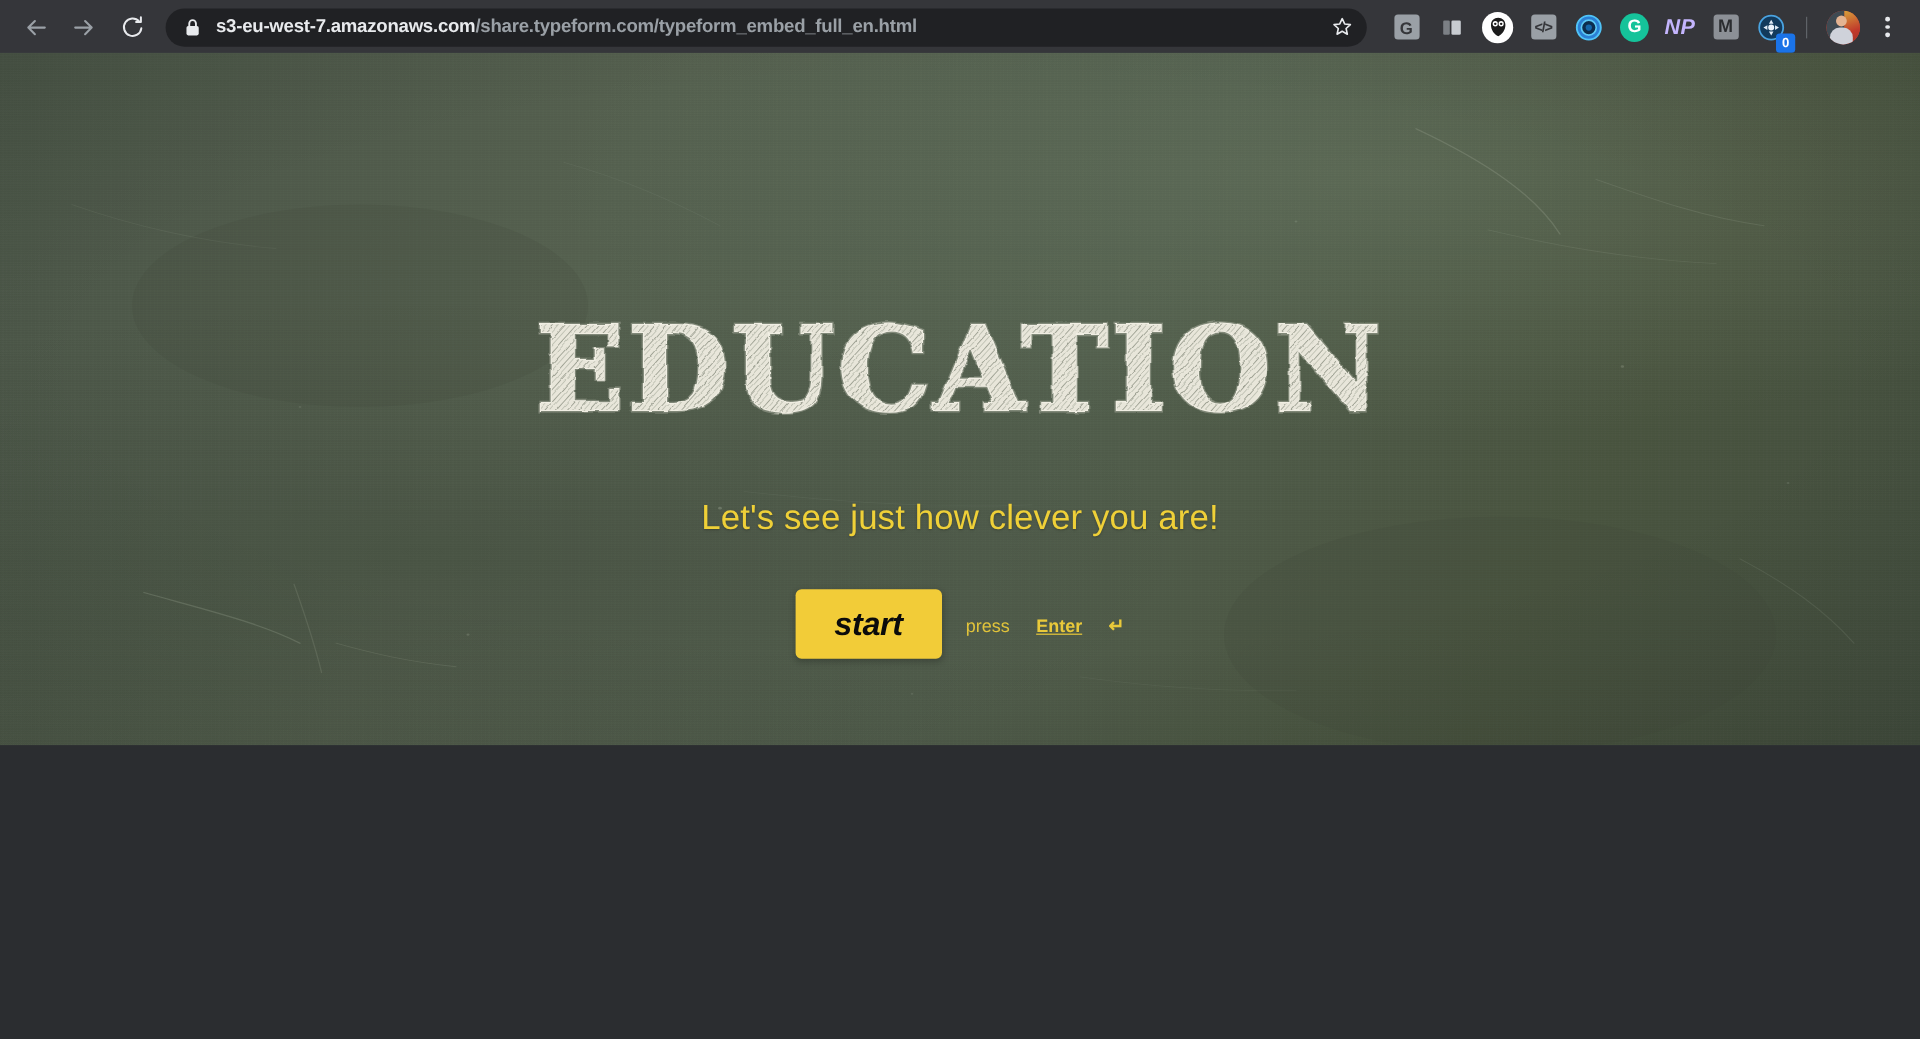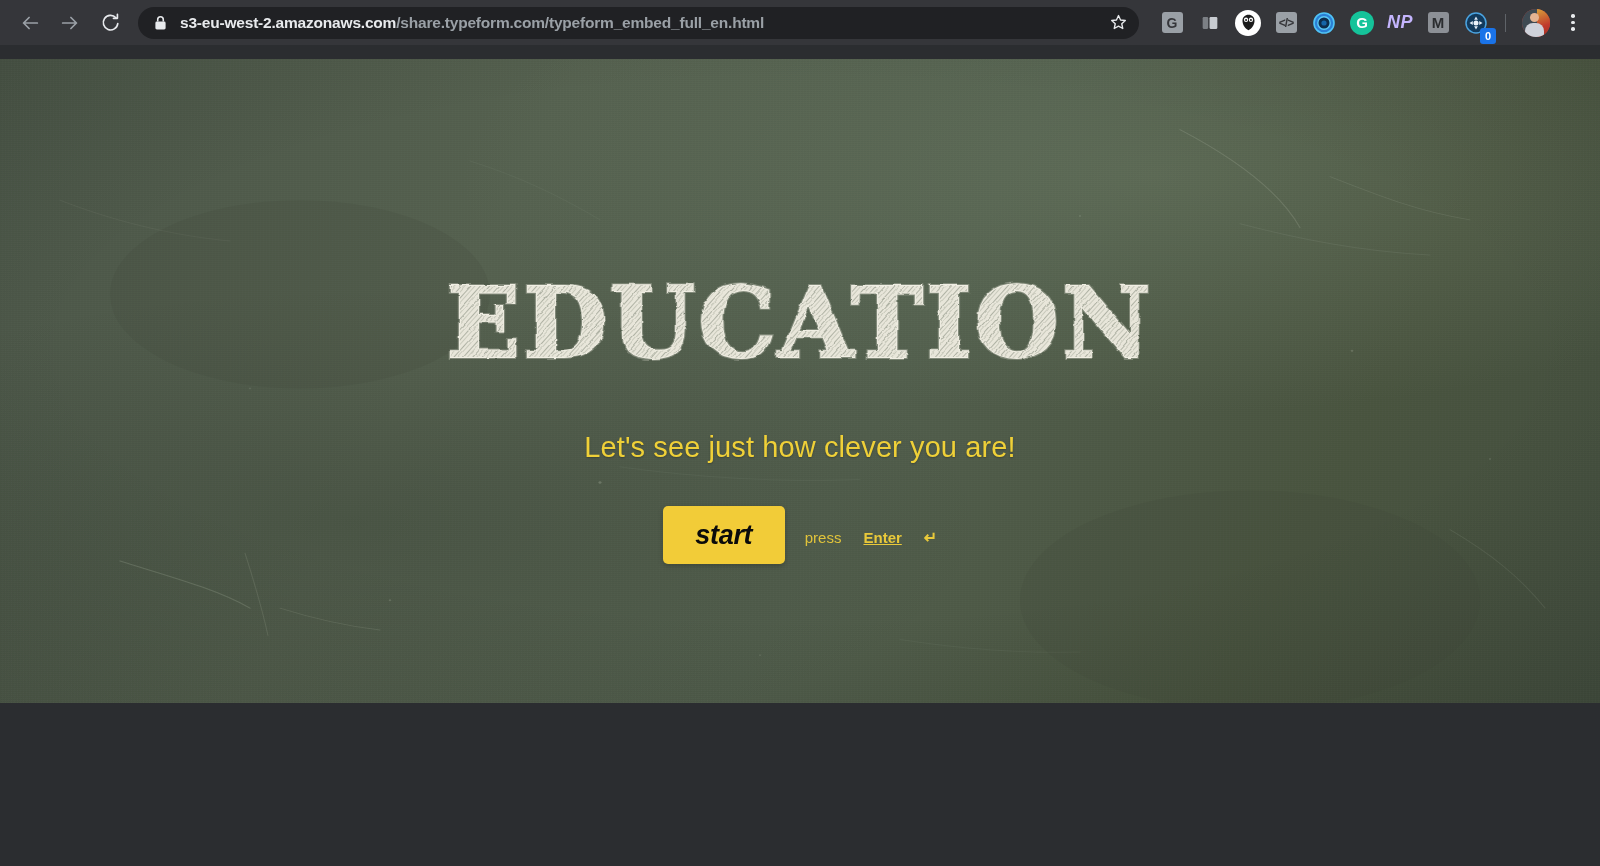--- a/index.html
+++ b/index.html
@@ -190,23 +190,23 @@
   .menu-dots i {
     width: 3.5px; height: 3.5px;
     border-radius: 50%;
     background: #e8eaed;
     display: block;
   }
 
   
   .page-viewport {
     position: absolute;
-    top: 59px; left: 0;
+    top: 44px; left: 0;
     width: 1600px;
-    height: 644px;
+    height: 577px;
     overflow: hidden;
   }
 
   .chalkboard {
     position: absolute;
     inset: 0;
     background-color: #515d4d;
     background-image:
       radial-gradient(ellipse 70% 60% at 72% 18%, rgba(125,140,115,0.30) 0%, rgba(125,140,115,0) 62%),
       radial-gradient(ellipse 60% 55% at 22% 72%, rgba(40,48,38,0.26) 0%, rgba(40,48,38,0) 66%),
@@ -321,21 +321,21 @@
     </svg>
   </div>
 
   <div class="omnibox">
     <span class="lock-icon">
       <svg width="13" height="16" viewBox="0 0 14 17">
         <rect x="1.5" y="7" width="11" height="8.5" rx="1.6" fill="#e8eaed"></rect>
         <path d="M4 7V4.8a3 3 0 0 1 6 0V7" fill="none" stroke="#e8eaed" stroke-width="1.7"></path>
       </svg>
     </span>
-    <span class="url-text"><span class="url-domain">s3-eu-west-2.amazonaws.com</span><span class="url-path">/share.typeform.com/typeform_embed_full_en.html</span></span>
+    <span class="url-text"><span class="url-domain">s3-eu-west-7.amazonaws.com</span><span class="url-path">/share.typeform.com/typeform_embed_full_en.html</span></span>
     <span class="star-btn" title="Bookmark">
       <svg width="19" height="19" viewBox="0 0 24 24">
         <path d="M12 3.2l2.6 5.6 6 .7-4.5 4.1 1.3 6-5.4-3.1-5.4 3.1 1.3-6L3.4 9.5l6-.7z" fill="none" stroke="#e8eaed" stroke-width="1.7" stroke-linejoin="round"></path>
       </svg>
     </span>
   </div>
 
   <div class="ext-strip">
 
     <div class="ext-icon">

